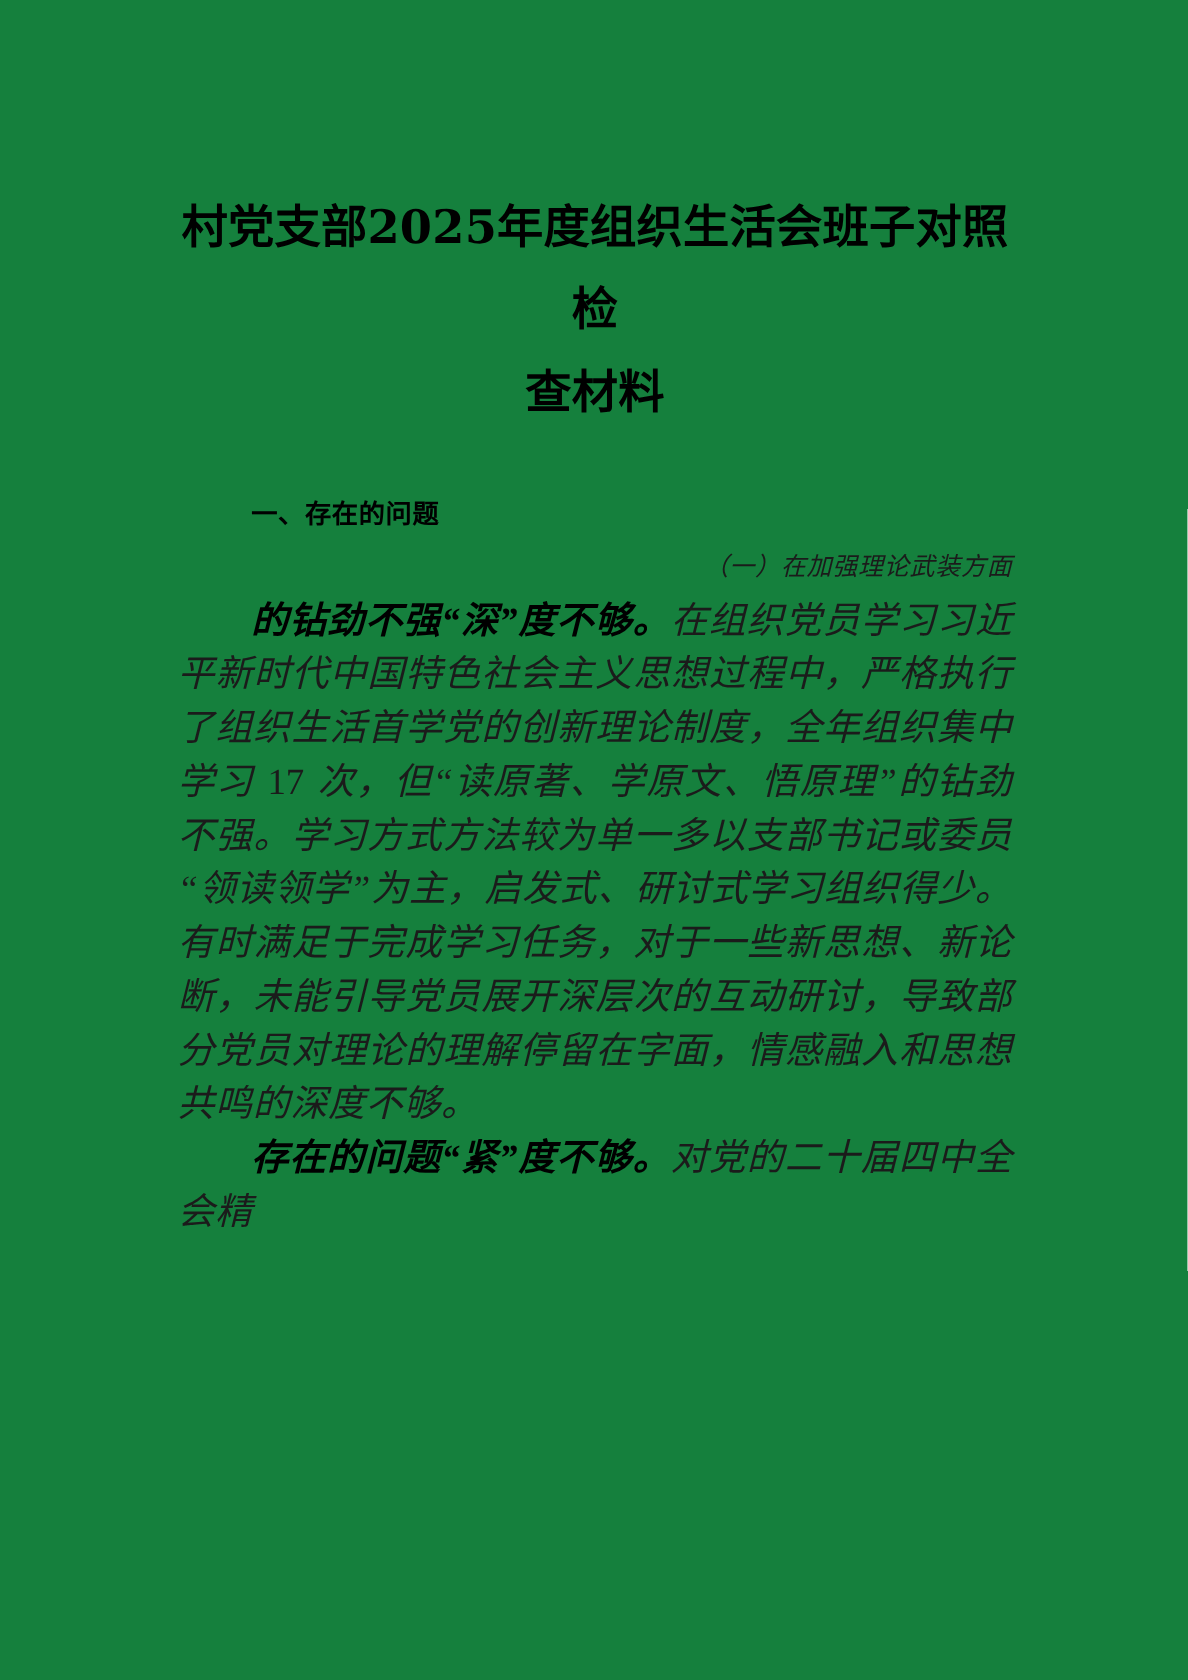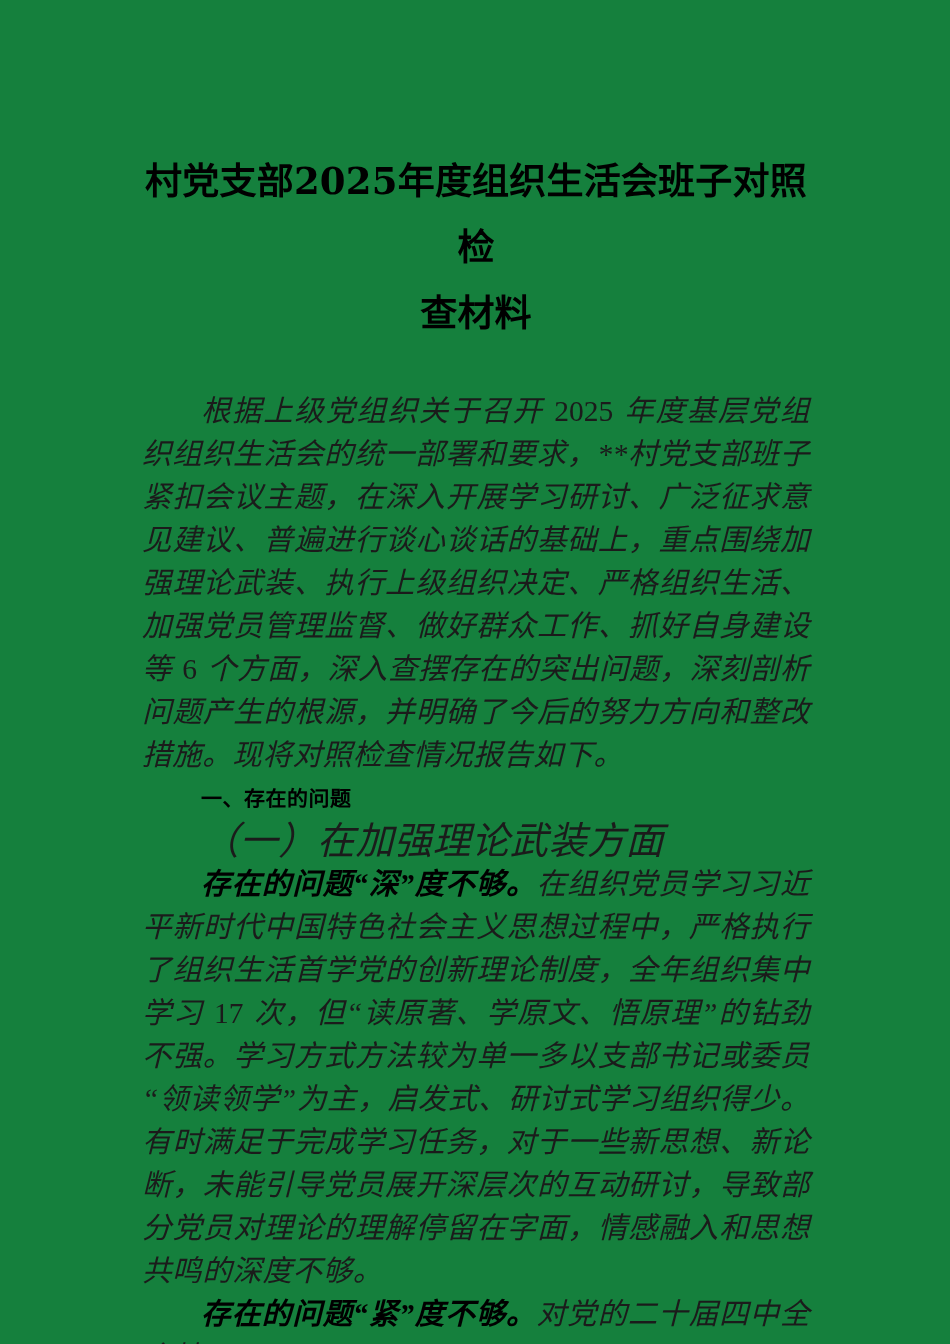--- a/index.html
+++ b/index.html
@@ -67,28 +67,29 @@
     color: #000000;
     margin: 0;
     text-indent: 59px;
     letter-spacing: 0.5px;
     font-style: normal;
   }
 
   
   .h2-heading {
     font-family: "Liberation Serif", "DejaVu Serif", serif;
-    font-size: 38px;
+    font-size: 20px;
     line-height: 43px;
     font-weight: 400;
     font-style: italic;
     color: #1b1b1b;
     margin: 0;
     text-indent: 59px;
     letter-spacing: 0.6px;
+    text-align: right;
   }
 
   
   .lead {
     font-weight: 700;
     color: #000000;
   }
 
   .num {
     font-style: normal;
@@ -103,24 +104,23 @@
 <div class="page">
   <div class="doc">
 
     <h1 class="doc-title">
       <span>村党支部2025年度组织生活会班子对照检</span><br>
       <span>查材料</span>
     </h1>
 
     <div class="title-gap"></div>
 
-    <p class="para">根据上级党组织关于召开 <span class="num">2025</span> 年度基层党组织组织生活会的统一部署和要求，**村党支部班子紧扣会议主题，在深入开展学习研讨、广泛征求意见建议、普遍进行谈心谈话的基础上，重点围绕加强理论武装、执行上级组织决定、严格组织生活、加强党员管理监督、做好群众工作、抓好自身建设等 <span class="num">6</span> 个方面，深入查摆存在的突出问题，深刻剖析问题产生的根源，并明确了今后的努力方向和整改措施。现将对照检查情况报告如下。</p>
 
     <p class="h1-heading">一、存在的问题</p>
 
     <p class="h2-heading">（一）在加强理论武装方面</p>
 
-    <p class="para"><span class="lead">存在的问题“深”度不够。</span><span>在组织党员学习习近平新时代中国特色社会主义思想过程中，严格执行了组织生活首学党的创新理论制度，全年组织集中学习 <span class="num">17</span> 次，但“读原著、学原文、悟原理”的钻劲不强。学习方式方法较为单一多以支部书记或委员“领读领学”为主，启发式、研讨式学习组织得少。有时满足于完成学习任务，对于一些新思想、新论断，未能引导党员展开深层次的互动研讨，导致部分党员对理论的理解停留在字面，情感融入和思想共鸣的深度不够。</span></p>
+    <p class="para"><span class="lead">的钻劲不强“深”度不够。</span><span>在组织党员学习习近平新时代中国特色社会主义思想过程中，严格执行了组织生活首学党的创新理论制度，全年组织集中学习 <span class="num">17</span> 次，但“读原著、学原文、悟原理”的钻劲不强。学习方式方法较为单一多以支部书记或委员“领读领学”为主，启发式、研讨式学习组织得少。有时满足于完成学习任务，对于一些新思想、新论断，未能引导党员展开深层次的互动研讨，导致部分党员对理论的理解停留在字面，情感融入和思想共鸣的深度不够。</span></p>
 
     <p class="para"><span class="lead">存在的问题“紧”度不够。</span><span>对党的二十届四中全会精</span></p>
 
   </div>
 </div>
 
 </body></html>

